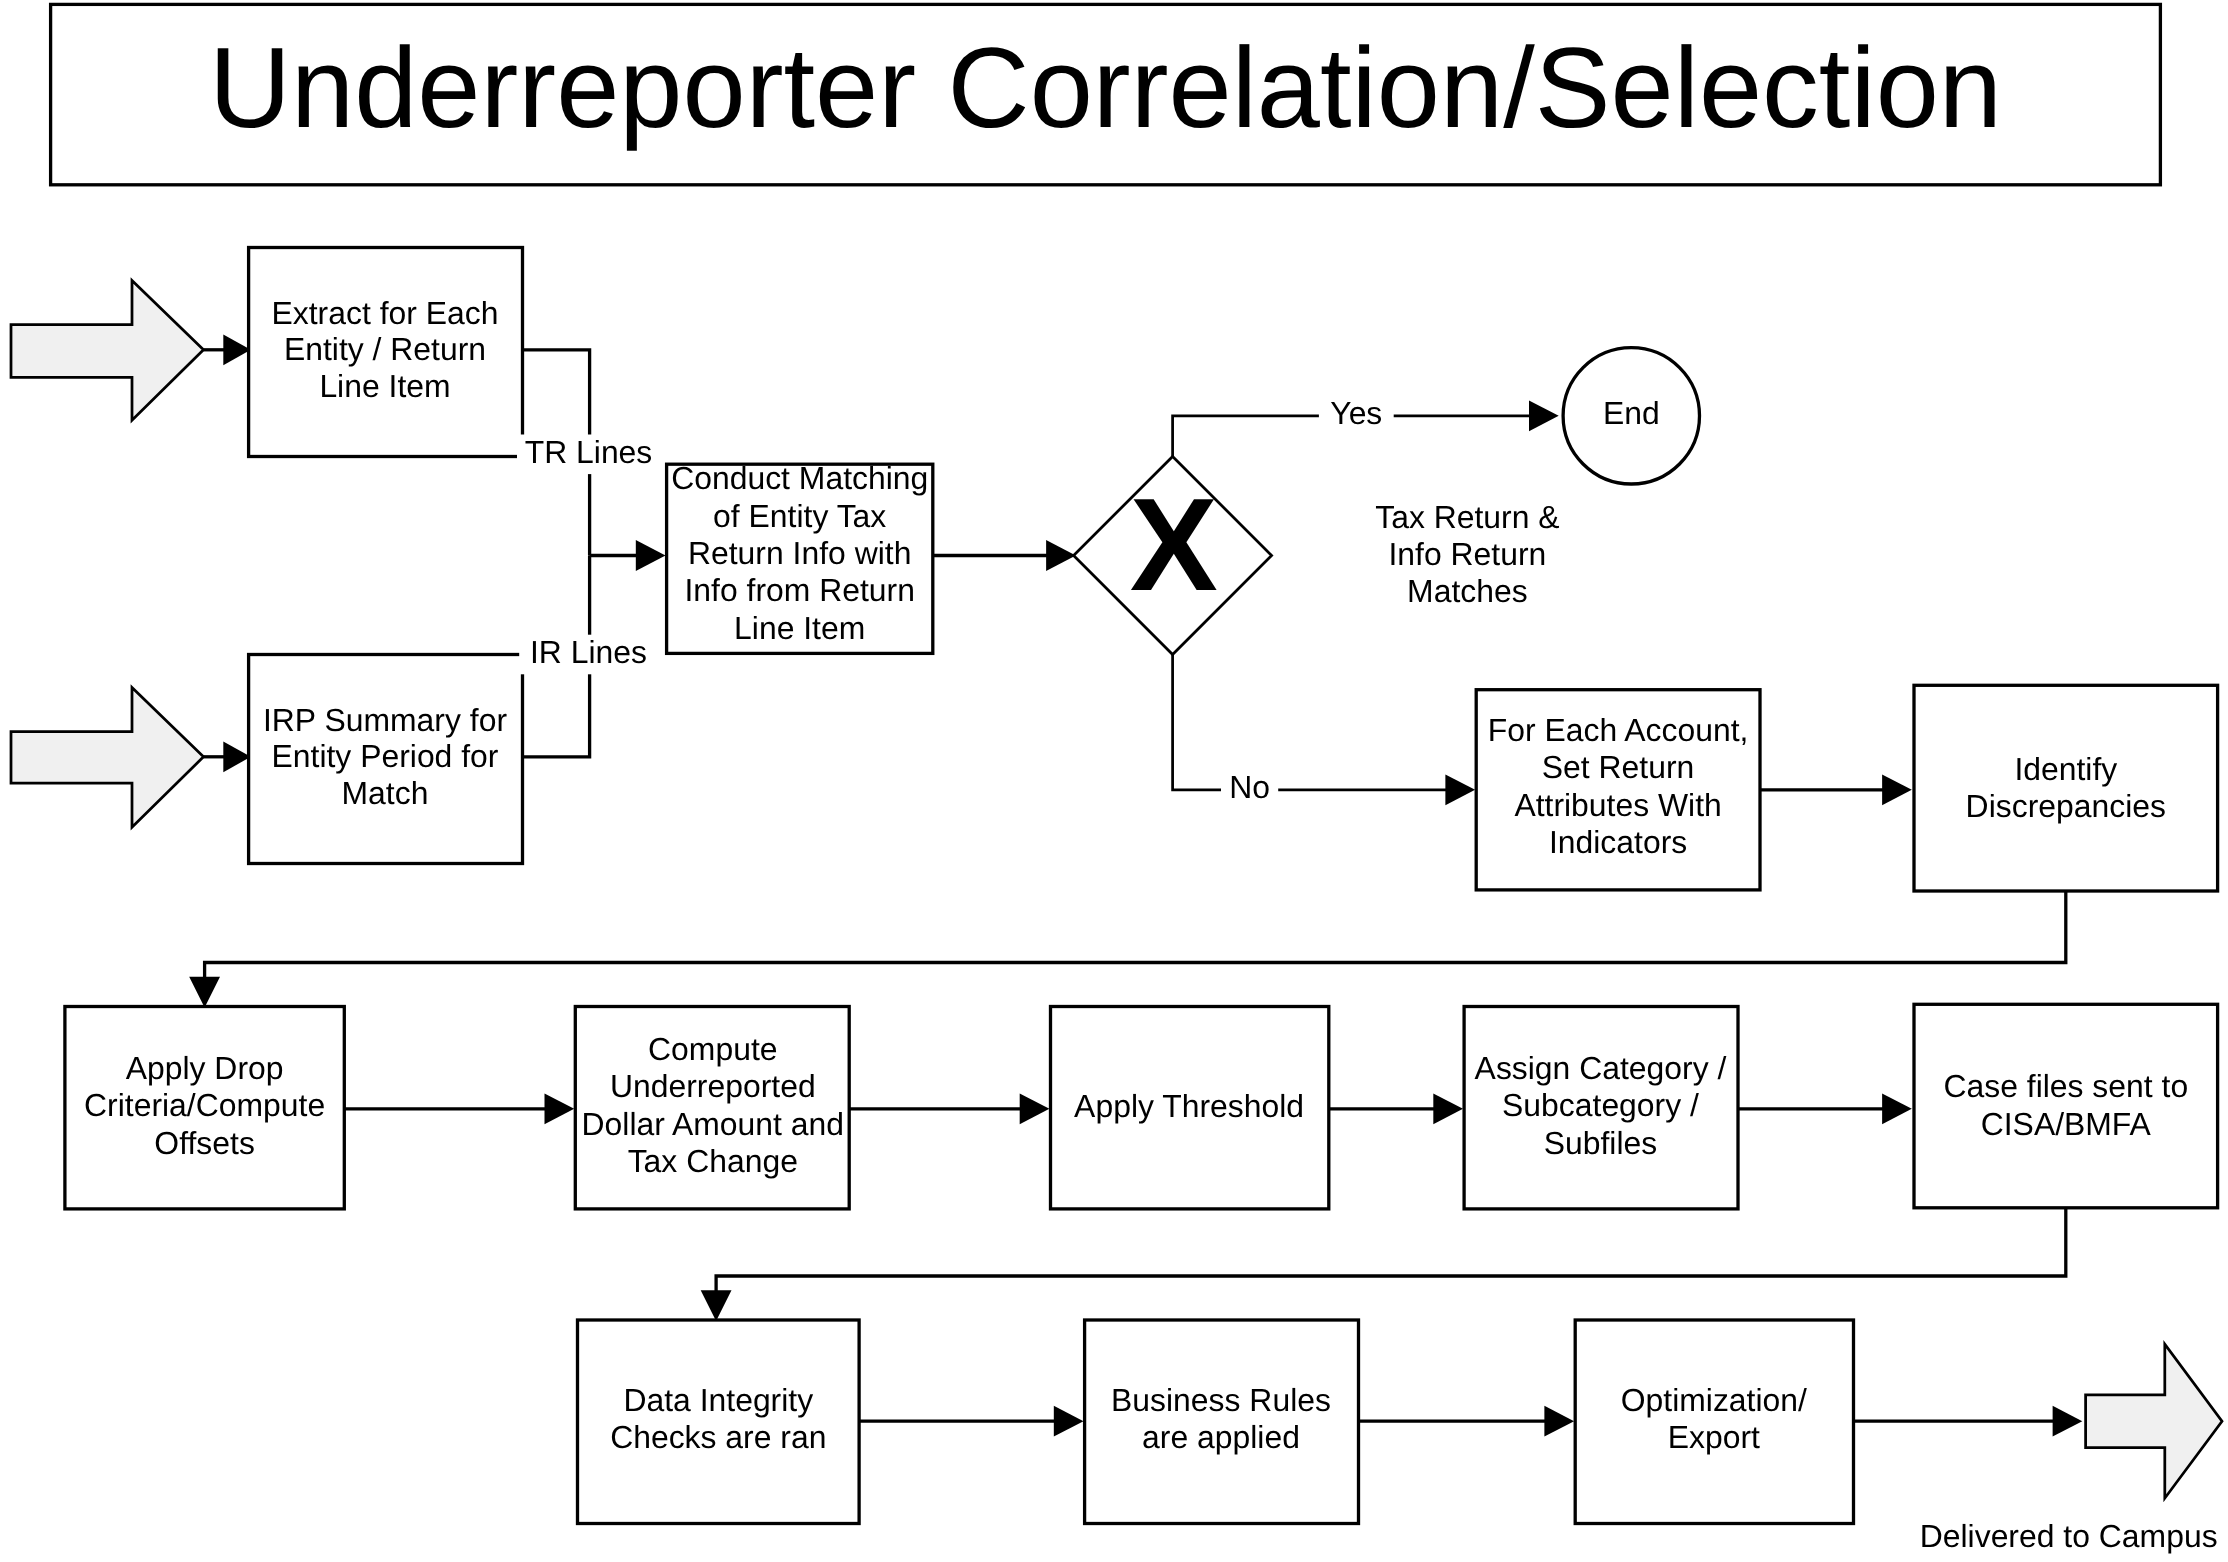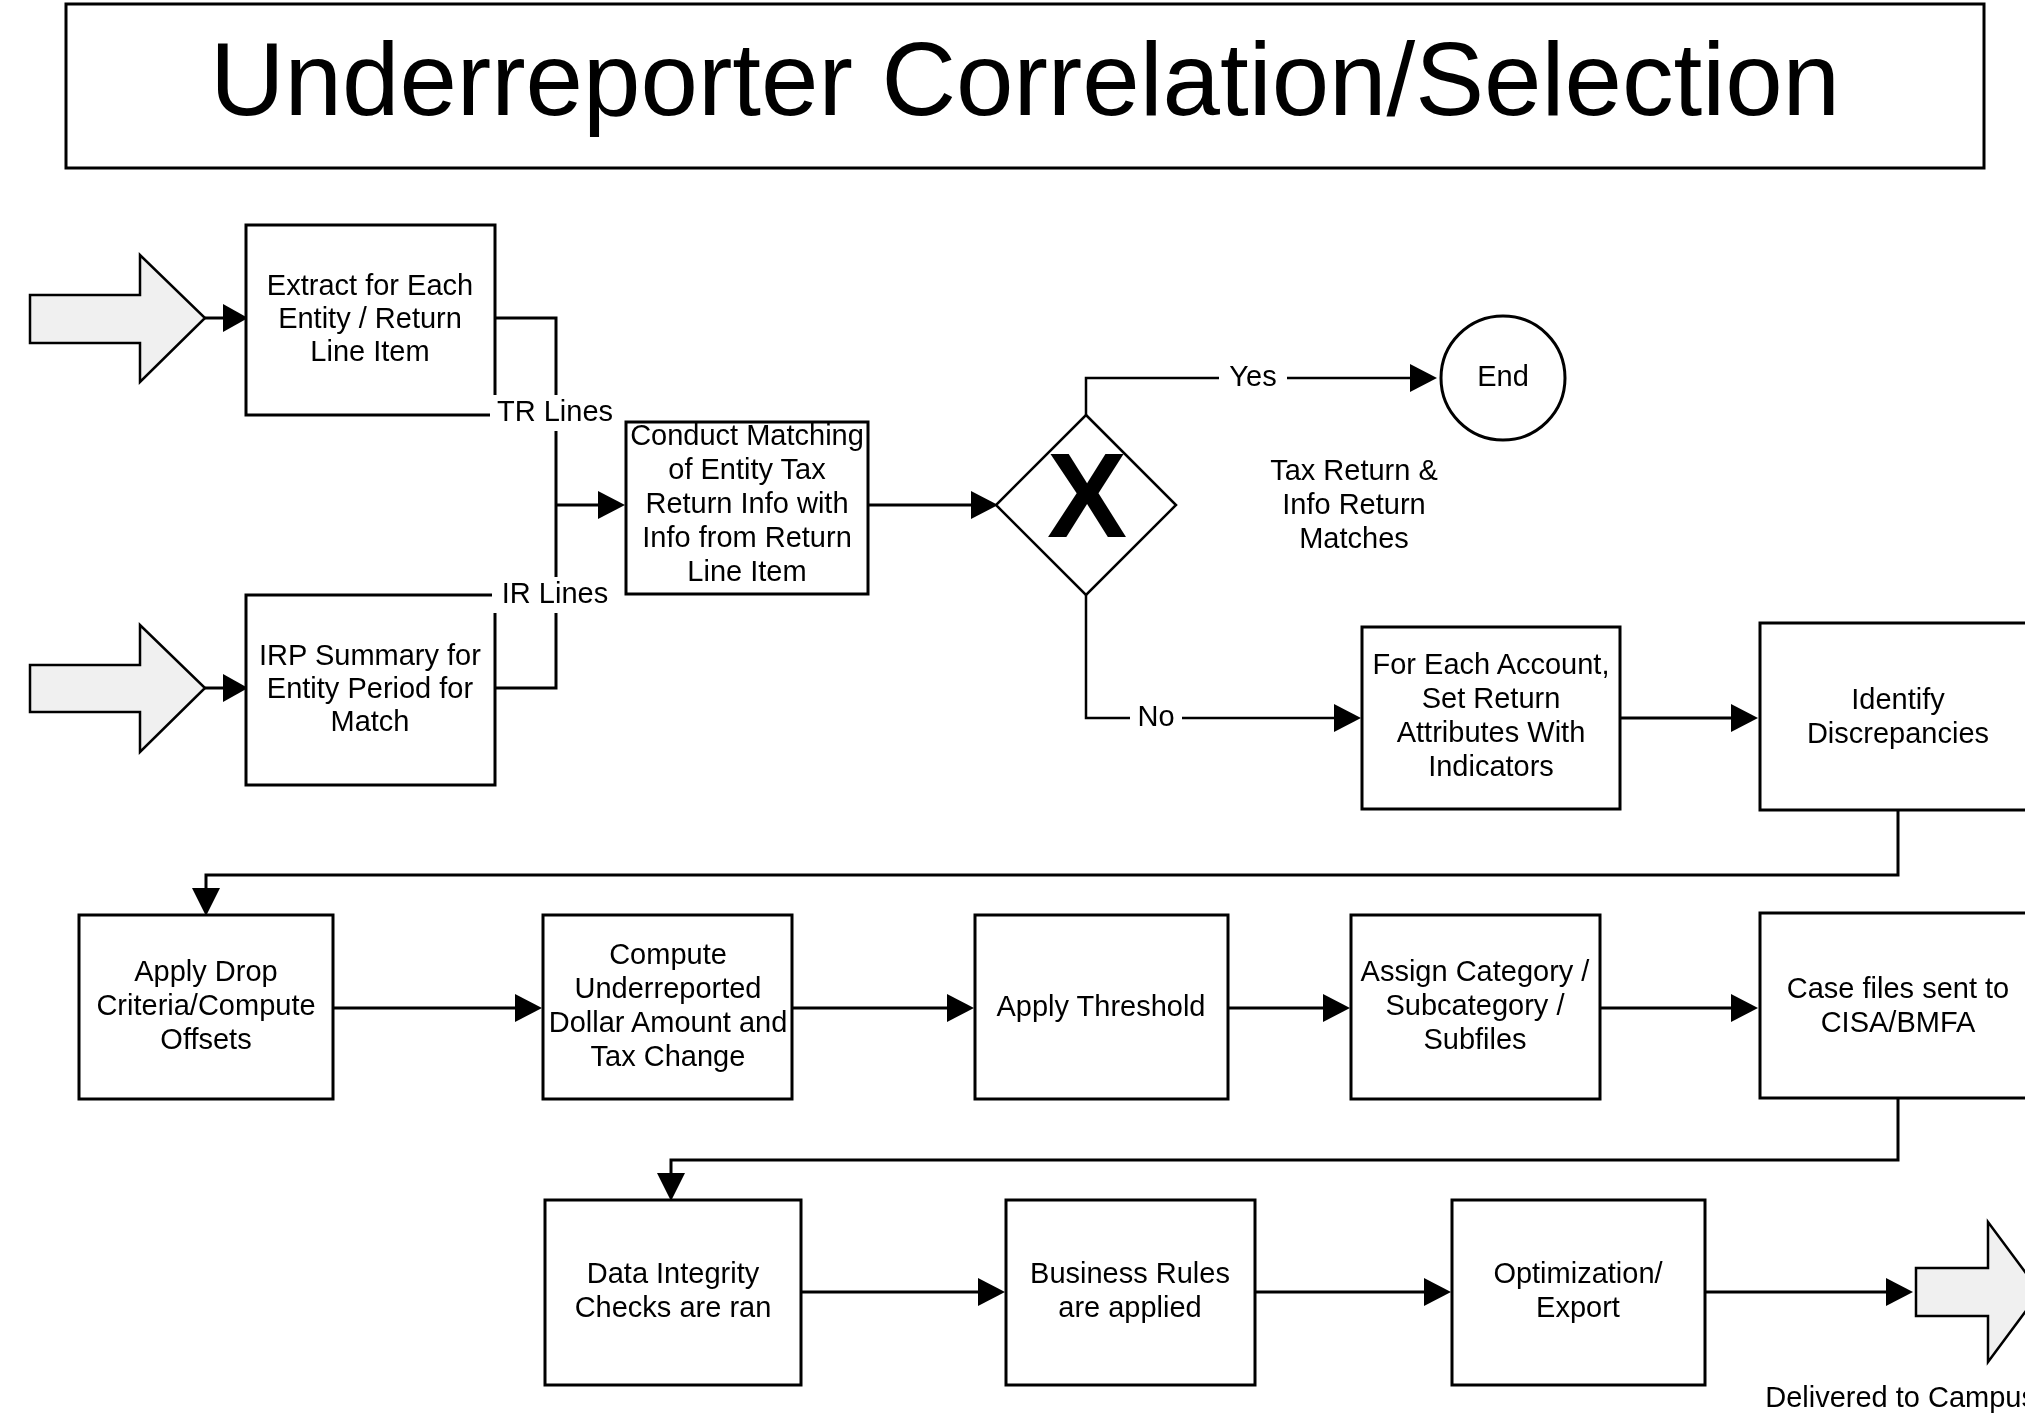--- a/index.html
+++ b/index.html
@@ -11,21 +11,20 @@
     width: 2025px;
     height: 1420px;
     font-family: "Liberation Sans", sans-serif;
     overflow: hidden;
   }
   #diagram-root {
     position: relative;
     width: 1870px;
     height: 1420px;
     background: #ffffff;
-    padding-left: 20px;
   }
   svg#flow {
     display: block;
     width: 2025px;
     height: 1420px;
   }
   .node-rect {
     fill: #ffffff;
     stroke: #000000;
     stroke-width: 3;

